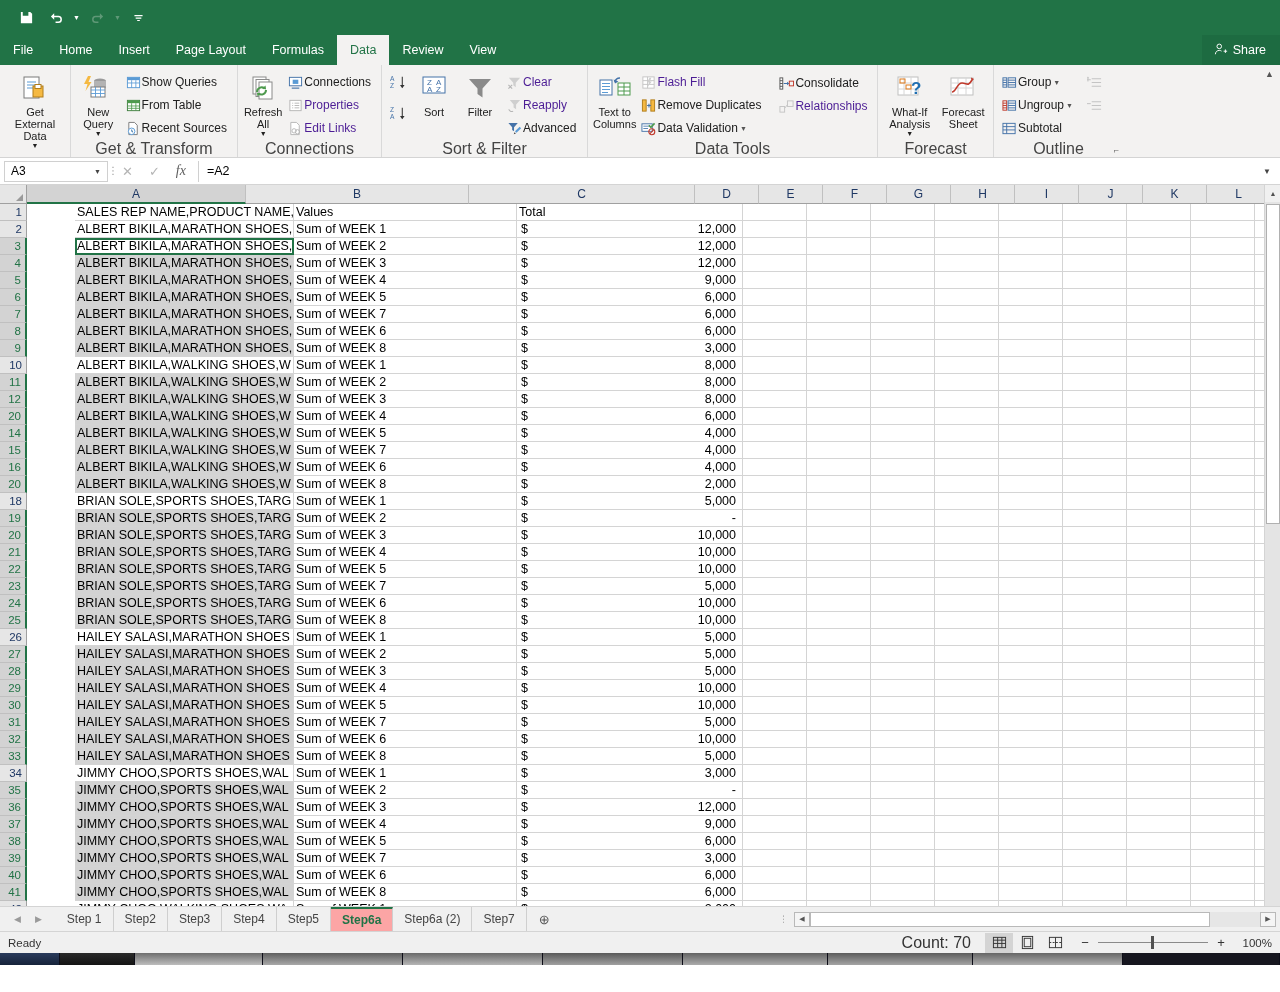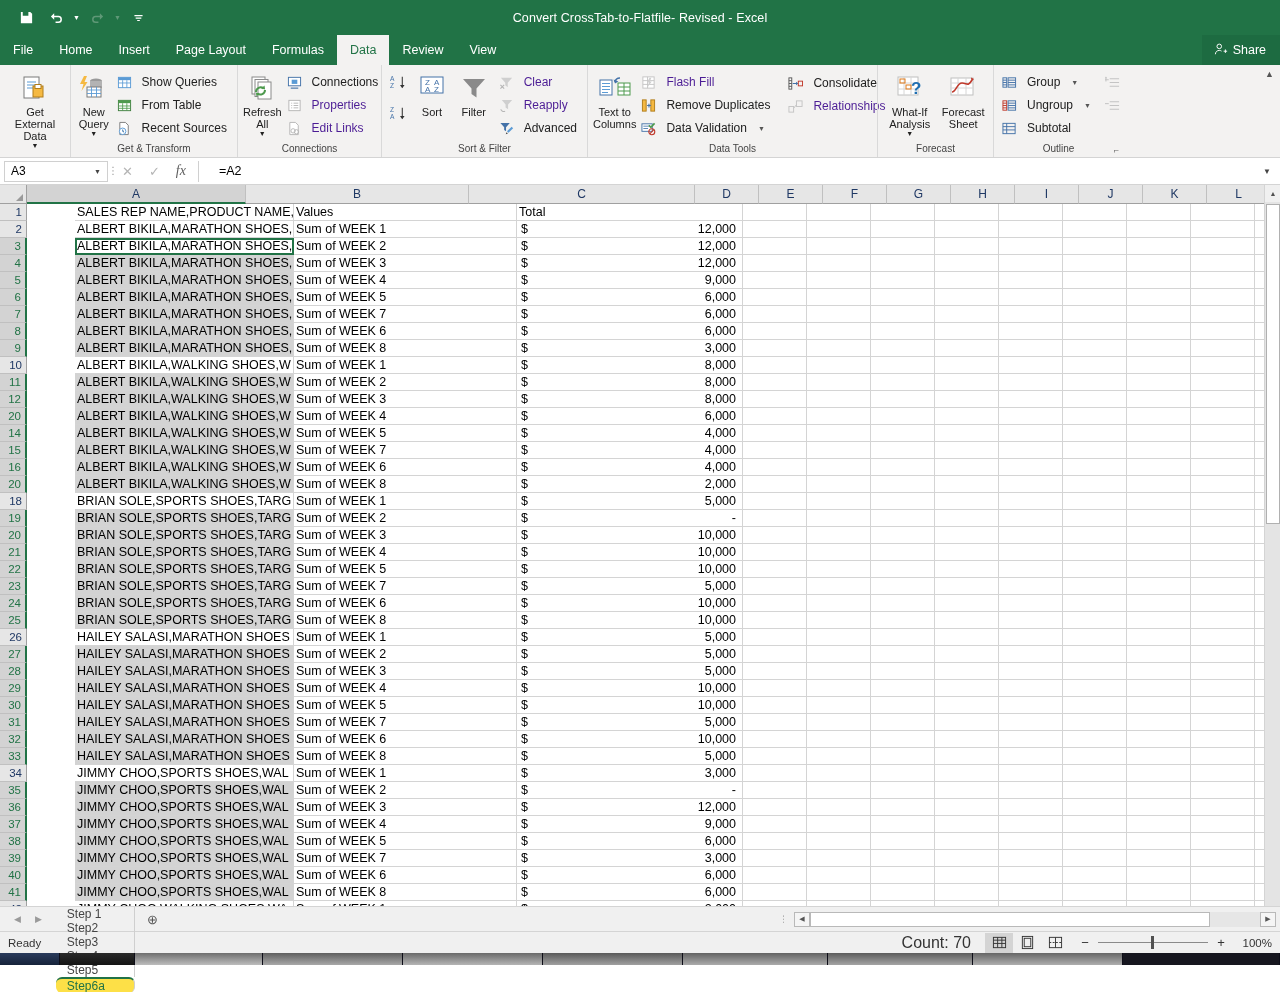--- a/index.html
+++ b/index.html
@@ -52,34 +52,34 @@
   }
 
   
   .ribbon {
     height: 93px; background: #f3f2f1; border-bottom: 1px solid #d4d4d4;
     display: flex; align-items: stretch; position: relative; overflow: hidden;
   }
   .rgroup { display: flex; flex-direction: column; position: relative; padding: 3px 5px 0 5px; }
   .rgroup + .rgroup { border-left: 1px solid #d9d9d9; }
   .rg-body { flex: 1; display: flex; align-items: flex-start; gap: 2px; padding-top: 2px; }
-  .rg-label { text-align: center; font-size: 10px; color: #444; height: 16px; line-height: 16px; }
+  .rg-label { text-align: center; font-size: 16px; color: #444; height: 16px; line-height: 16px; }
 
   .bigbtn {
     display: flex; flex-direction: column; align-items: center; justify-content: flex-start;
     width: 62px; font-size: 11px; color: #212121; line-height: 12px; text-align: center;
     padding-top: 2px;
   }
   .bigbtn .ic { height: 34px; display: flex; align-items: center; justify-content: center; }
   .bigbtn .lbl { white-space: pre-line; }
   .bigbtn .dd { font-size: 7px; line-height: 7px; }
 
   .smallcol { display: flex; flex-direction: column; gap: 1px; padding-top: 1px; }
   .smallbtn {
-    display: flex; align-items: center; gap: 9px; height: 22px; padding: 0 5px 0 2px;
+    display: flex; align-items: center; gap: 0; height: 22px; padding: 0 5px 0 2px;
     font-size: 12px; color: #212121; white-space: nowrap;
   }
   .smallbtn.dis { color: #4c1d95; }
   .smallbtn .ic { width: 17px; height: 17px; display: flex; align-items: center; justify-content: center; }
   .smallbtn .dd { font-size: 7px; color: #555; margin-left: 2px; }
 
   .dlg-launcher { position: absolute; right: 4px; bottom: 2px; font-size: 9px; color: #666; }
   .ribbon-collapse { position: absolute; right: 6px; top: 4px; color: #555; font-size: 9px; }
 
   
@@ -92,21 +92,21 @@
     display: flex; align-items: center; font-size: 12px; padding-left: 6px; color: #000;
     position: relative;
   }
   .namebox .nb-caret { position: absolute; right: 6px; font-size: 7px; color: #444; }
   .fb-grip { width: 8px; text-align: center; color: #999; font-size: 10px; letter-spacing: 0; line-height: 4px; }
   .fb-icons { display: flex; align-items: center; gap: 16px; padding: 0 12px 0 6px; }
   .fb-ic { color: #b4b4b4; font-size: 13px; }
   .fb-ic.fx { color: #5f5f5f; font-style: italic; font-family: "Liberation Serif", serif; font-size: 14px; }
   .fb-input {
     flex: 1; height: 21px; border-left: 1px solid #d0d0d0; display: flex; align-items: center;
-    font-size: 12.5px; padding-left: 20px; color: #000;
+    font-size: 12.5px; padding-left: 8px; color: #000;
   }
   .fb-expand { width: 18px; text-align: center; color: #444; font-size: 8px; }
 
   
   .gridwrap { position: relative; height: 721px; background: #fff; overflow: hidden; }
   .corner-row { display: flex; height: 19px; }
   .corner {
     width: 27px; height: 19px; background: #e6e6e6; border-right: 1px solid #a0a0a0;
     border-bottom: 1px solid #a0a0a0; position: relative;
   }
@@ -156,26 +156,26 @@
   .vs-up, .vs-dn { width: 16px; height: 17px; display: flex; align-items: center; justify-content: center; font-size: 7px; color: #505050; background: #f0f0f0;}
   .vs-thumb { position: absolute; left: 1px; width: 14px; background: #fff; border: 1px solid #b0b0b0; }
   .vs-track { position: absolute; left: 0; right: 0; background: #e4e4e4; }
 
   
   .tabbar {
     height: 25px; background: #f0f0f0; display: flex; align-items: stretch;
     border-top: 1px solid #d4d4d4;
   }
   .navbtns { display: flex; align-items: center; gap: 14px; padding: 0 14px; color: #9a9a9a; font-size: 9px; }
-  .sheettabs { display: flex; align-items: stretch; flex-direction: column; }
+  .sheettabs { display: flex; align-items: stretch; }
   .stab {
     display: flex; align-items: center; padding: 0 11px; font-size: 12px; color: #444;
     border-right: 1px solid #cfcfcf; white-space: nowrap;
   }
-  .stab.active { background: #fde047; color: #217346; font-weight: normal; border-top: 2px solid #217346; border-right: 1px solid #cfcfcf; border-radius: 6px;}
+  .stab.active { background: #fca5a5; color: #217346; font-weight: bold; border-top: 2px solid #217346; border-right: 1px solid #cfcfcf;}
   .addsheet { display: flex; align-items: center; padding: 0 12px; color: #555; font-size: 13px; }
   .tab-grip { display:flex; align-items:center; color:#999; font-size: 9px; padding: 0 6px; margin-left:auto; letter-spacing:0; line-height:4px;}
   .hscroll { display: flex; align-items: center; width: 486px; padding-right: 4px; }
   .hs-btn { width: 16px; height: 15px; border: 1px solid #b9b9b9; background: #f5f5f5; display:flex; align-items:center; justify-content:center; font-size: 7px; color:#555;}
   .hs-track { flex: 1; height: 15px; background: #e6e6e6; position: relative; }
   .hs-thumb { position: absolute; left: 0; top: 0; height: 15px; width: 400px; background: #fff; border: 1px solid #b9b9b9;}
 
   
   .statusbar {
     height: 22px; background: #f0f0f0; display: flex; align-items: center;
@@ -221,21 +221,20 @@
             <path fill="#5f9877" d="M10.5 3.5L14 7l-3.5 3.5z"></path>
           </svg>
       </div>
       <div class="caret dis">▼</div>
       <div class="qat-btn">
         <svg width="13" height="13" viewBox="0 0 16 16">
             <path fill="#fff" d="M3 5h10v1.4H3zM4.5 8h7v1.4h-7zM6.4 11h3.2v1.4H6.4z"></path>
           </svg>
       </div>
     </div>
-    <div class="title-text">Convert CrossTab-to-Flatfile- Revised - Excel</div>
   </div>
 
   <div class="ribbon-tabs">
     <div class="rtab">File</div>
     <div class="rtab">Home</div>
     <div class="rtab">Insert</div>
     <div class="rtab">Page Layout</div>
     <div class="rtab">Formulas</div>
     <div class="rtab active">Data</div>
     <div class="rtab">Review</div>

